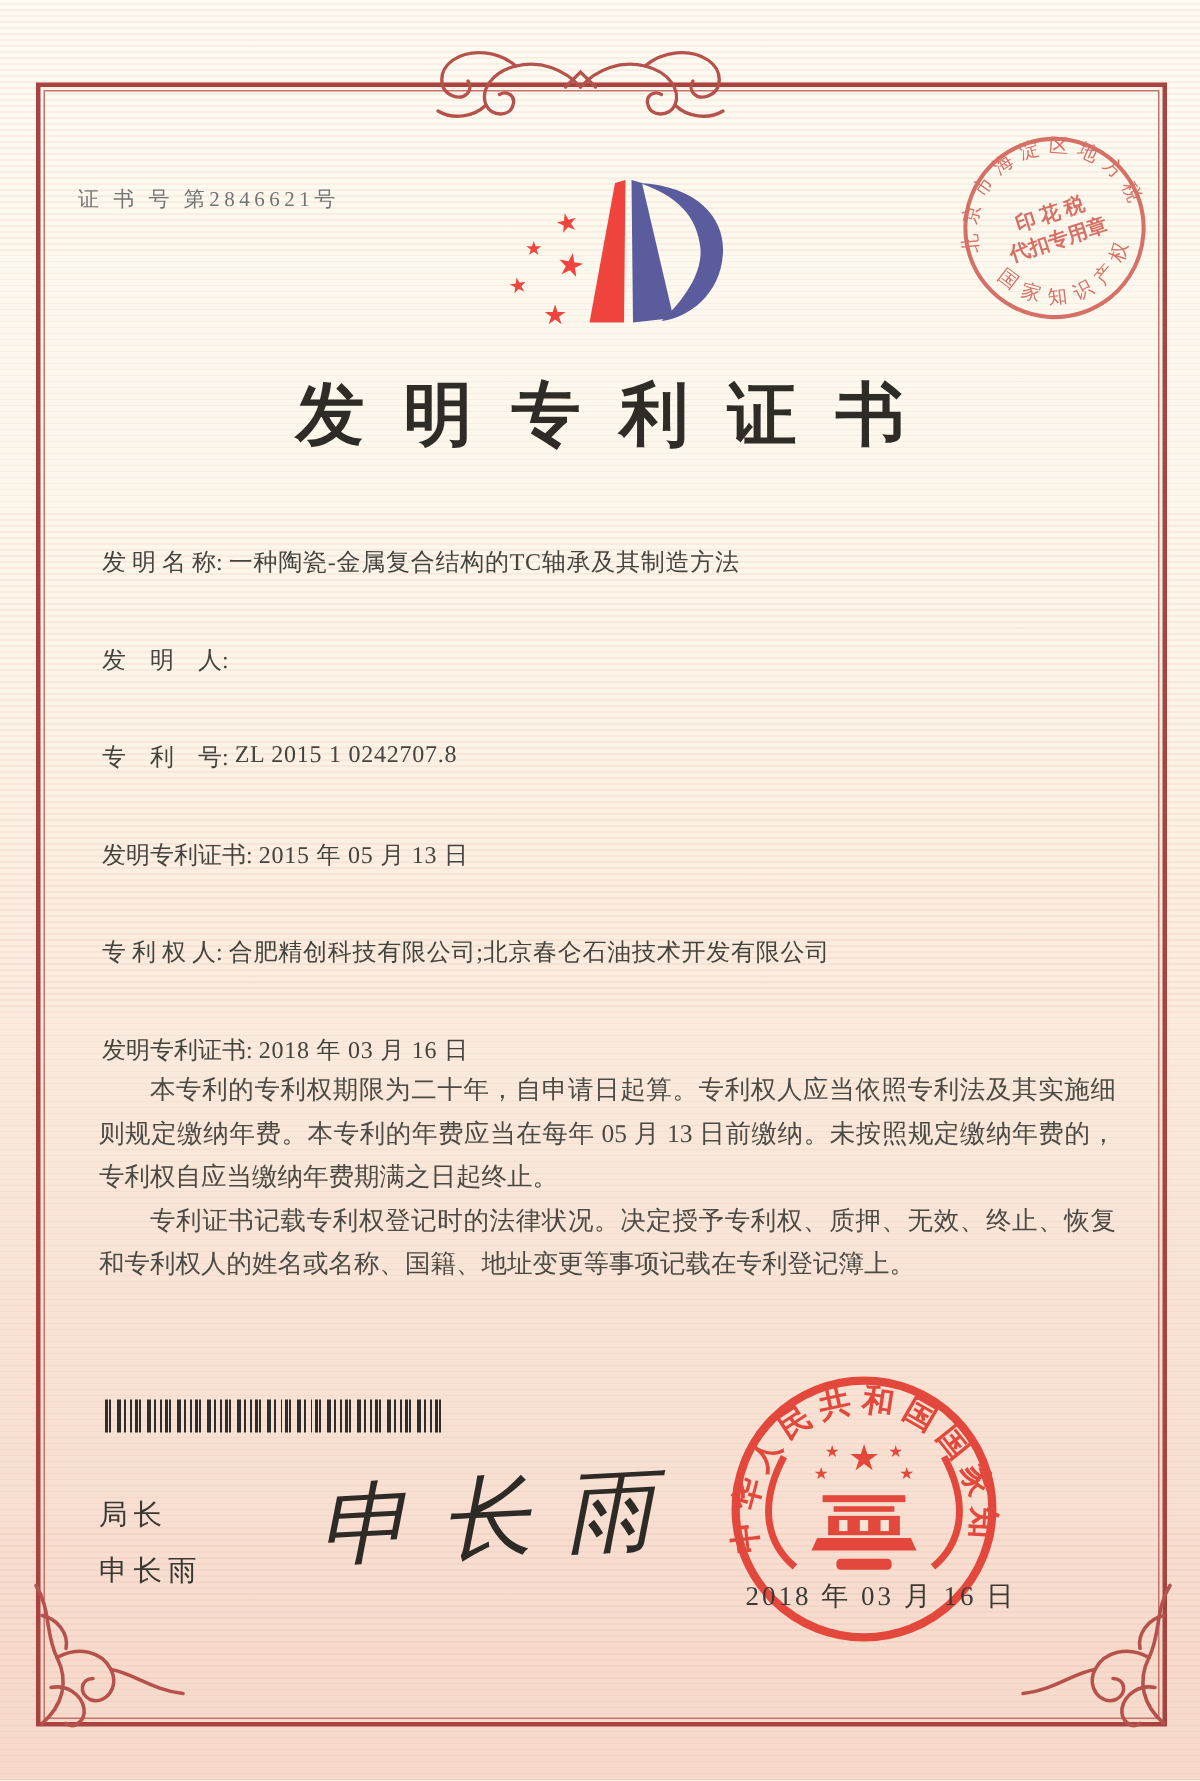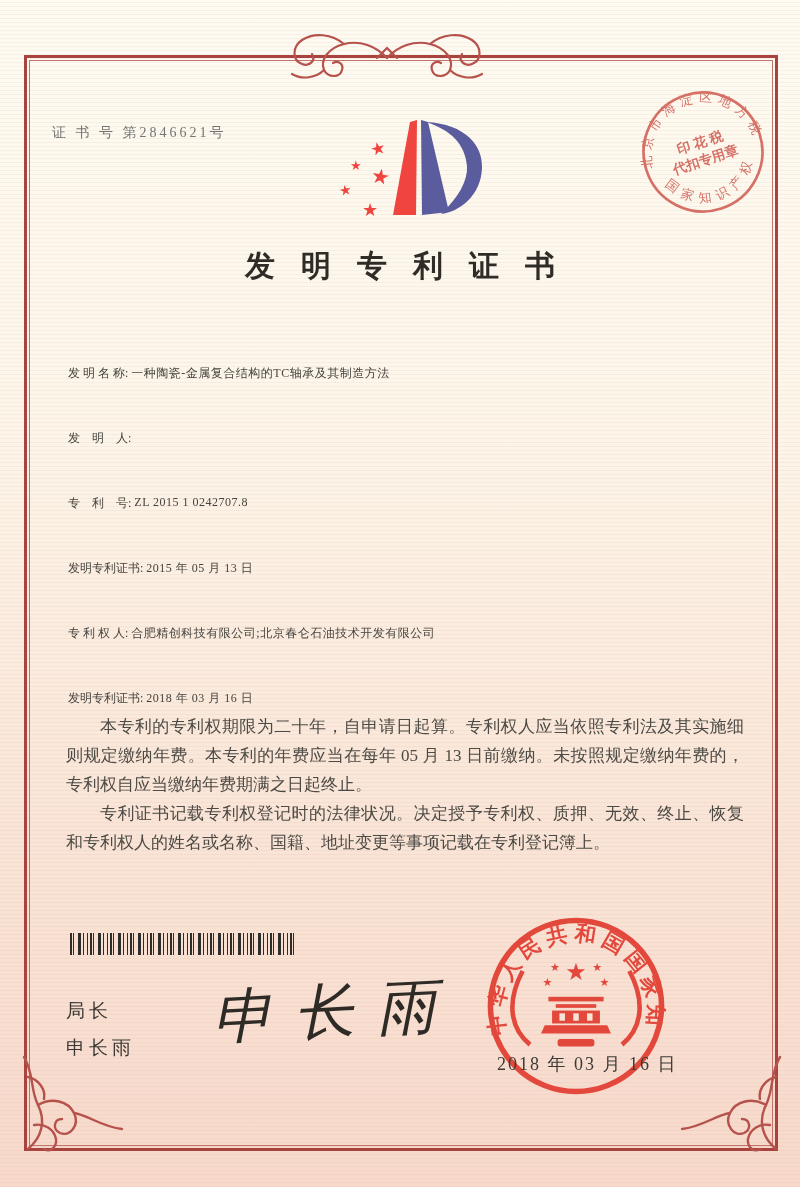--- a/index.html
+++ b/index.html
@@ -8,24 +8,24 @@
     font-family:"Liberation Serif","DejaVu Serif",serif;
     background:linear-gradient(180deg,#fdfbf2 0%,#fcf6ea 35%,#f9e6d8 68%,#f6d9cb 100%);
   }
   .texture{position:absolute;inset:0;pointer-events:none;
     background:repeating-linear-gradient(0deg,rgba(222,136,118,0.10) 0 1px,transparent 1px 4px);}
   .frame{position:absolute;left:24px;right:22px;top:55px;bottom:36px;border:3px solid #a94340;}
   .frame-inner{position:absolute;inset:2px;border:1px solid #c1736c;}
   .cert-no{position:absolute;left:52px;top:124px;font-size:14px;letter-spacing:3px;color:#737373;}
   .logo{position:absolute;left:330px;top:116px;}
   .title{position:absolute;left:0;right:0;top:246px;text-align:center;
-    font-size:30px;font-weight:bold;color:#2f2c28;letter-spacing:26px;}
+    font-size:46px;font-weight:bold;color:#2f2c28;letter-spacing:26px;}
   .title span{margin-left:26px;}
   .fields{position:absolute;left:68px;right:55px;top:360px;}
-  .field{height:60px;font-size:12px;color:#45433e;display:flex;align-items:flex-start;padding-top:5px;}
+  .field{height:60px;font-size:16px;color:#45433e;display:flex;align-items:flex-start;padding-top:5px;}
   .field .lbl{white-space:pre;flex:none;}
   .field .val{letter-spacing:0.5px;}
   .paras{position:absolute;left:66px;right:56px;top:712px;font-size:17px;line-height:29px;color:#4c4a44;text-align:justify;}
   .paras p{margin:0;text-indent:2em;}
   .barcode{position:absolute;left:70px;top:933px;width:224px;height:22px;
     background:repeating-linear-gradient(90deg,#2d2d2d 0 2px,transparent 2px 3px,#2d2d2d 3px 4px,transparent 4px 8px,#2d2d2d 8px 11px,transparent 11px 13px,#2d2d2d 13px 14px,transparent 14px 17px,#2d2d2d 17px 18px,transparent 18px 20px);}
   .signer{position:absolute;left:66px;top:992px;font-family:"Liberation Sans","DejaVu Sans",sans-serif;
     font-size:19px;color:#3a3833;letter-spacing:4px;line-height:37px;}
   .signature{position:absolute;left:212px;top:972px;font-size:60px;font-style:italic;
     color:#2e2b27;letter-spacing:22px;transform:rotate(-3deg);font-family:"DejaVu Serif",serif;}

